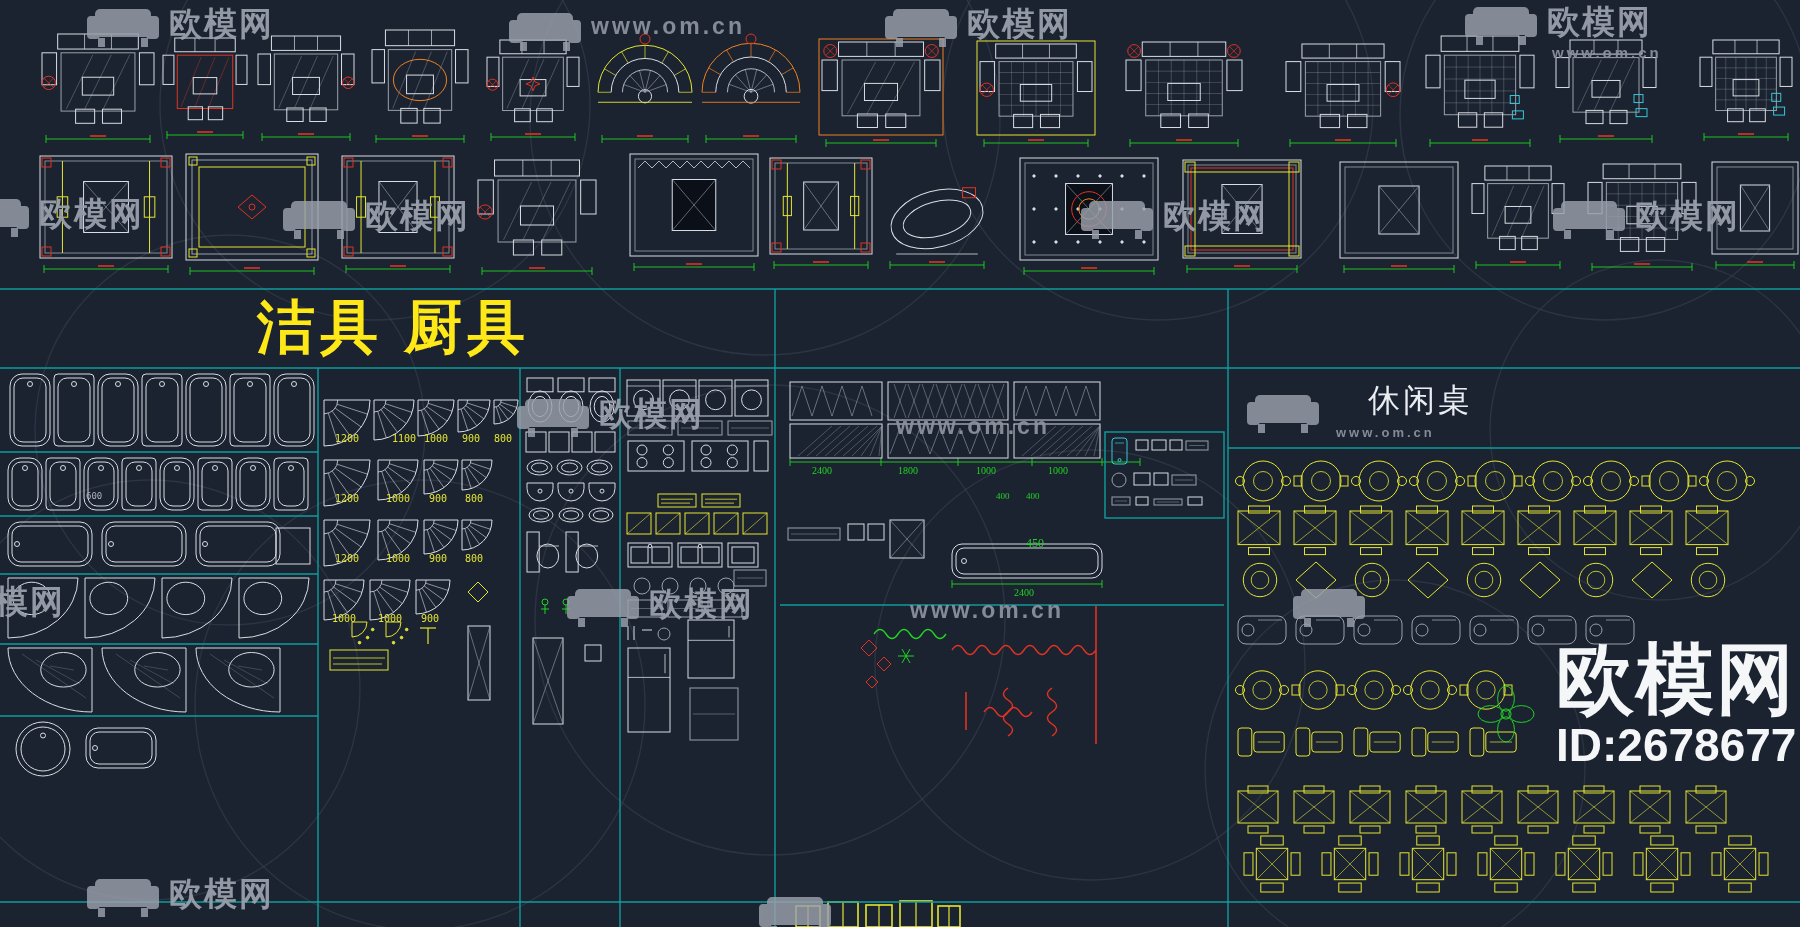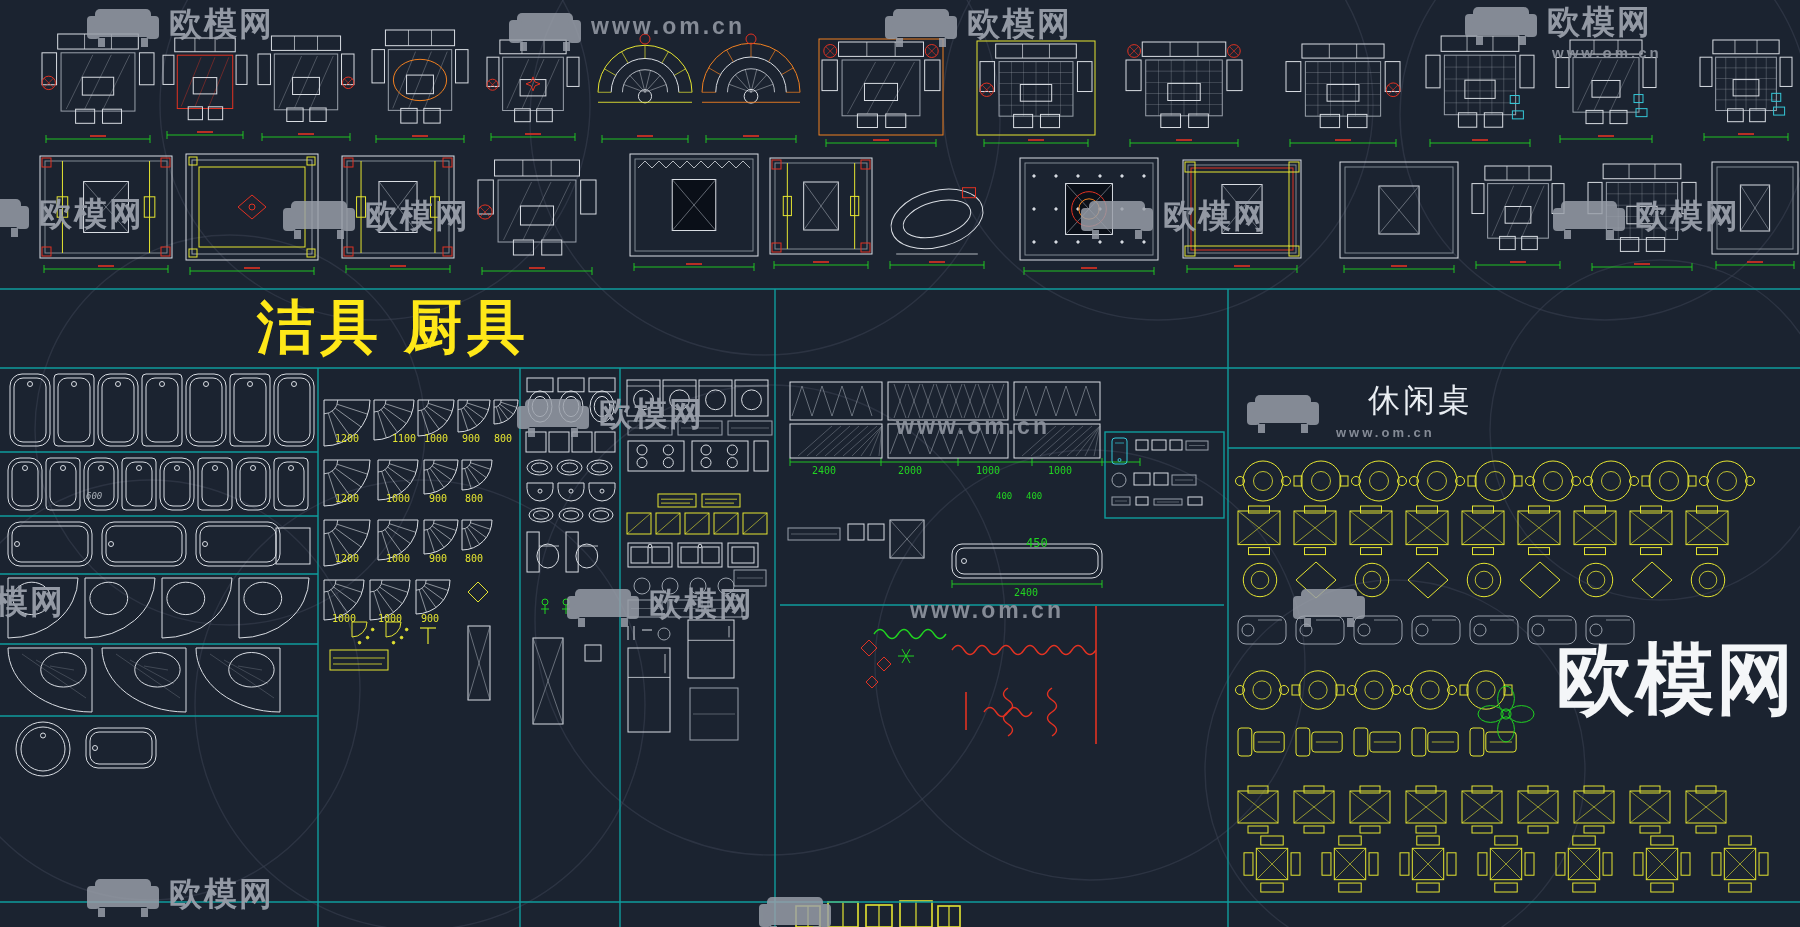--- a/index.html
+++ b/index.html
@@ -3,21 +3,21 @@
 <meta charset="utf-8">
 <style>
   html,body{margin:0;padding:0;background:#10141d;}
   .stage{position:relative;width:1800px;height:927px;background:#1b2330;overflow:hidden;
          font-family:"Liberation Sans",sans-serif;}
   svg#cad{position:absolute;left:0;top:0;z-index:1;}
   #dims{position:absolute;left:0;top:0;width:100%;height:100%;z-index:2;pointer-events:none;}
   #watermarks{position:absolute;left:0;top:0;width:100%;height:100%;z-index:3;pointer-events:none;}
   #titles{position:absolute;left:0;top:0;width:100%;height:100%;z-index:4;pointer-events:none;}
   .dim{position:absolute;font-size:10px;line-height:1;font-family:"DejaVu Sans Mono",monospace;white-space:nowrap;}
-  .dim.g{color:#21d421;}
+  .dim.g{color:#21d421;font-family:Liberation Serif, serif;}
   .dim.y{color:#e5e531;margin-top:47px;}
   .dim.gy{color:#aab0b8;}
   .wm{position:absolute;display:flex;align-items:flex-start;gap:9px;opacity:.95;white-space:nowrap;}
   .wm-brand{color:#9aa0ab;font-size:33px;font-weight:700;letter-spacing:2px;line-height:1.1;}
   .wm-url{color:#8b919c;font-size:23px;font-weight:700;letter-spacing:3px;line-height:1.4;}
   .band-title{position:absolute;color:#ffe818;font-weight:700;font-size:58px;letter-spacing:5px;line-height:1;}
   #title-left{left:217px;top:298px;margin-left:40px;}
   #title-right{left:842px;top:302px;}
   #leisure{position:absolute;left:1368px;top:384px;color:#e9edf2;font-size:32px;letter-spacing:3px;line-height:1;}
   #brand-big{position:absolute;left:1556px;top:640px;color:#f4f6f8;font-size:78px;font-weight:700;letter-spacing:2px;line-height:1;}
@@ -1750,28 +1750,28 @@
         <line x1="1692" y1="263" x2="1692" y2="271" stroke="#21d421" stroke-width="0.9"></line>
         <line x1="1634" y1="264" x2="1650" y2="264" stroke="#e23222" stroke-width="1.6"></line>
         <line x1="1716" y1="265" x2="1794" y2="265" stroke="#21d421" stroke-width="0.9"></line>
         <line x1="1716" y1="261" x2="1716" y2="269" stroke="#21d421" stroke-width="0.9"></line>
         <line x1="1794" y1="261" x2="1794" y2="269" stroke="#21d421" stroke-width="0.9"></line>
         <line x1="1747" y1="262" x2="1763" y2="262" stroke="#e23222" stroke-width="1.6"></line>
       </g>
     </svg>
   <div id="dims">
       <span class="dim g" style="left: 812px; top: 466px;">2400</span>
-      <span class="dim g" style="left: 898px; top: 466px;">2000</span>
+      <span class="dim g" style="left: 898px; top: 466px;">1800</span>
       <span class="dim g" style="left: 976px; top: 466px;">1000</span>
       <span class="dim g" style="left: 1048px; top: 466px;">1000</span>
       <span class="dim g" style="left: 996px; top: 492px; font-size: 9px;">400</span>
       <span class="dim g" style="left: 1026px; top: 492px; font-size: 9px;">400</span>
       <span class="dim g" style="left: 1026px; top: 537px; font-size: 12px;">450</span>
       <span class="dim g" style="left: 1014px; top: 588px;">2400</span>
-      <span class="dim gy" style="left: 86px; top: 492px; font-size: 9px; font-style: italic;">600</span>
+      <span class="dim gy" style="left: 86px; top: 492px; font-size: 9px;">600</span>
       <span class="dim y" style="left: 335px; top: 387px; font-size: 10px;">1200</span>
       <span class="dim y" style="left: 392px; top: 387px; font-size: 10px;">1100</span>
       <span class="dim y" style="left: 424px; top: 387px; font-size: 10px;">1000</span>
       <span class="dim y" style="left: 462px; top: 387px; font-size: 10px;">900</span>
       <span class="dim y" style="left: 494px; top: 387px; font-size: 10px;">800</span>
       <span class="dim y" style="left: 335px; top: 447px; font-size: 10px;">1200</span>
       <span class="dim y" style="left: 386px; top: 447px; font-size: 10px;">1000</span>
       <span class="dim y" style="left: 429px; top: 447px; font-size: 10px;">900</span>
       <span class="dim y" style="left: 465px; top: 447px; font-size: 10px;">800</span>
       <span class="dim y" style="left: 335px; top: 507px; font-size: 10px;">1200</span>
@@ -1975,14 +1975,15 @@
             <rect x="12" y="32" width="7" height="9"></rect>
             <rect x="55" y="32" width="7" height="9"></rect>
           </g>
         </svg>
       </div>
     </div>
   <div id="titles">
     <div class="band-title" id="title-left">洁具  厨具</div>
     <div id="leisure">休闲桌</div>
     <div id="brand-big">欧模网</div>
+    <div id="brand-id">ID:2678677</div>
   </div>
 </div>
 
 </body></html>

